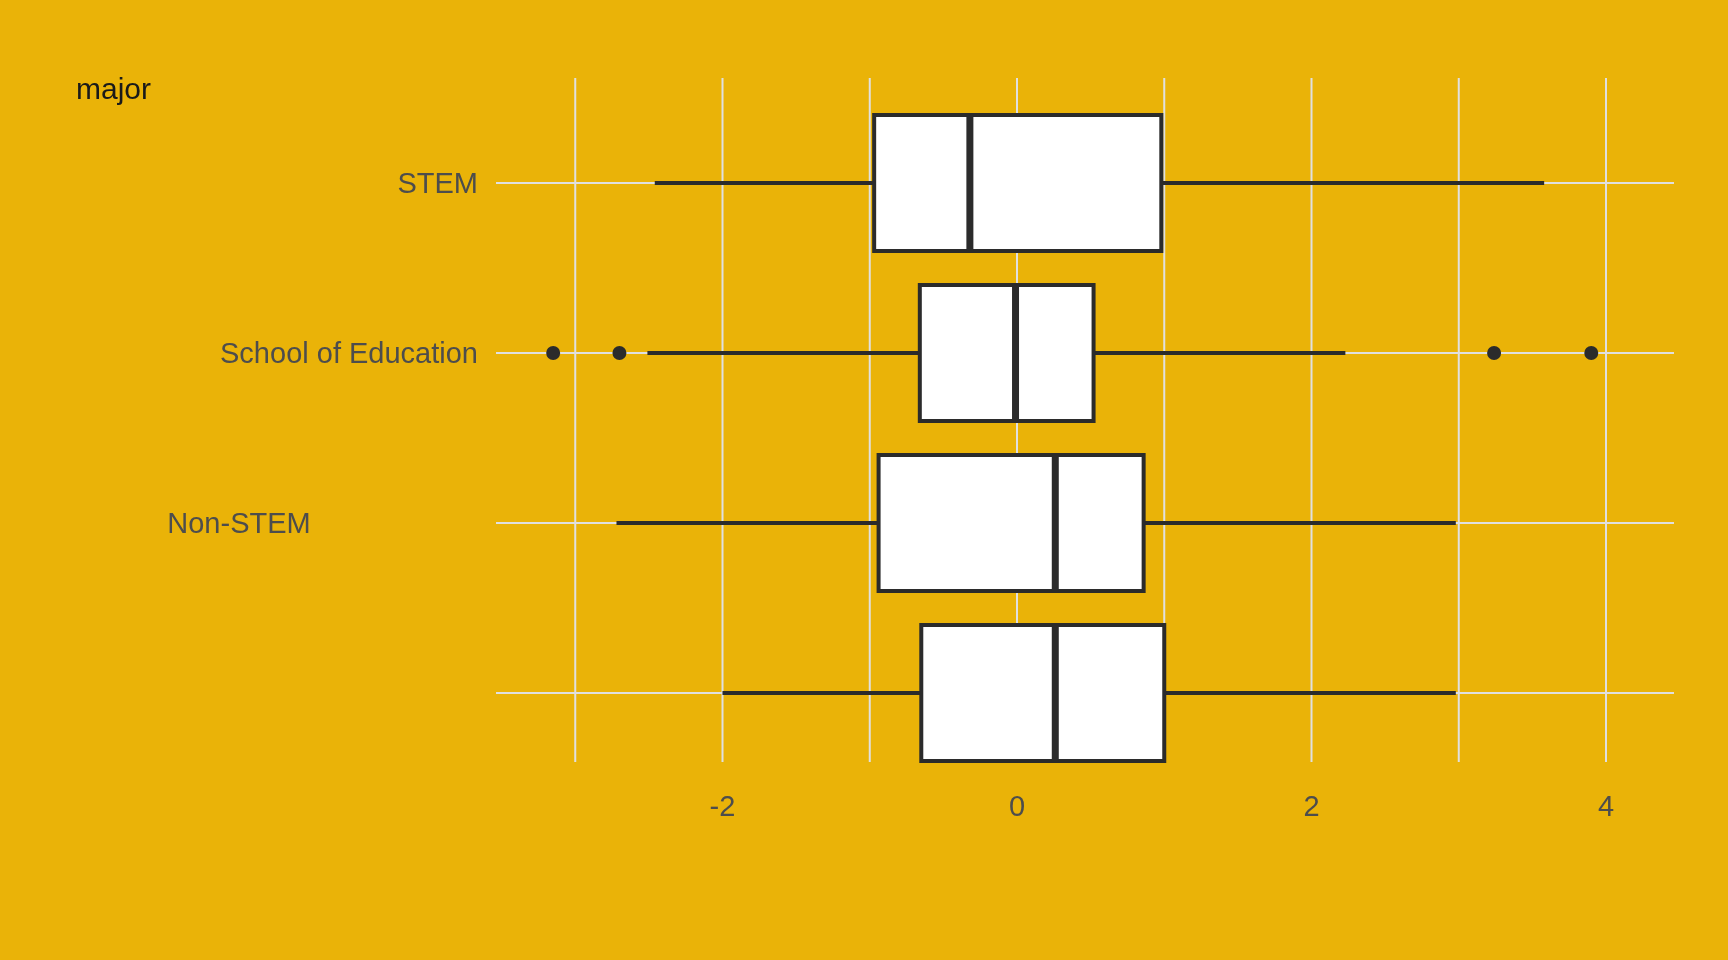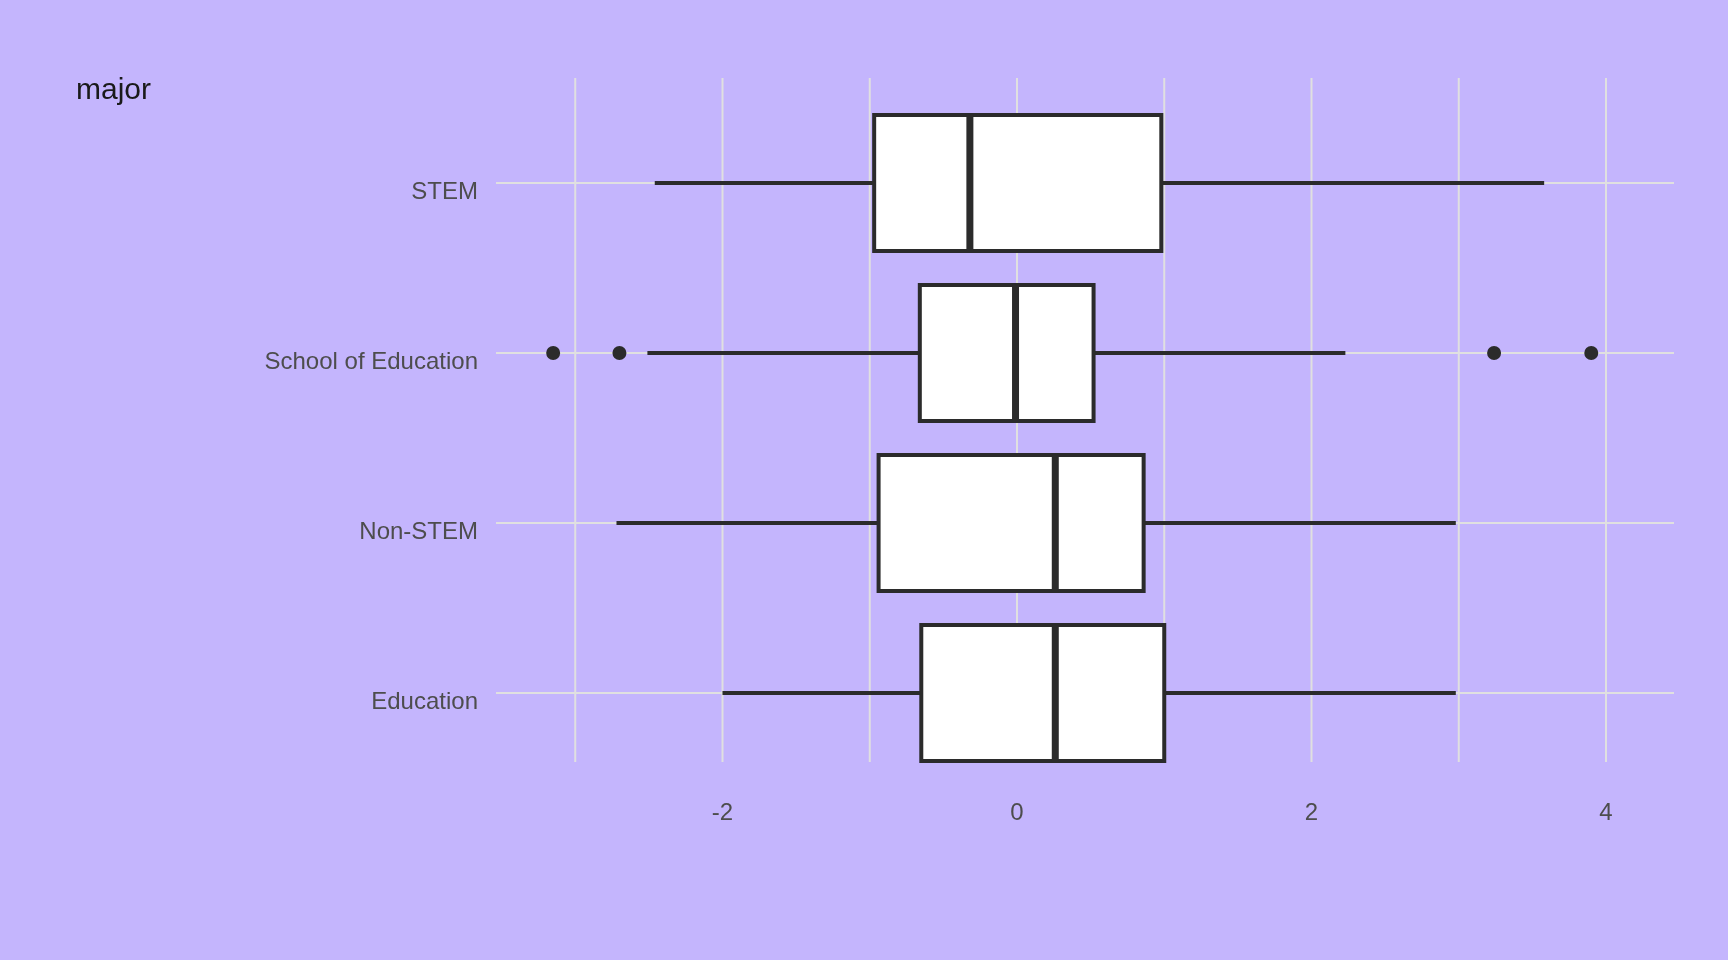--- a/index.html
+++ b/index.html
@@ -10,42 +10,41 @@
   body {
     font-family: "Liberation Sans", sans-serif;
     width: 1728px;
     height: 960px;
     overflow: hidden;
   }
   #plot-root {
     position: relative;
     width: 1728px;
     height: 960px;
-    background: #c4b5fd;
+    background: #eab308;
   }
   .axis-title {
     position: absolute;
     color: #1a1a1a;
     font-size: 30px;
     white-space: nowrap;
   }
   #y-axis-title {
     left: 76px;
     top: 72px;
   }
   #x-axis-title {
     left: 1400px;
     top: 852px;
   }
   .tick-label {
     position: absolute;
     color: #4d4d4d;
-    font-size: 24px;
+    font-size: 29px;
     white-space: nowrap;
-    margin-top: 8px;
   }
   .y-tick-label {
     text-align: right;
     transform: translateY(-50%);
   }
   .x-tick-label {
     text-align: center;
     transform: translateX(-50%);
   }
   #panel {
@@ -61,22 +60,21 @@
 </head>
 <body>
 
 <div id="plot-root">
 
   <div class="axis-title" id="y-axis-title">major</div>
 
 
   <div class="tick-label y-tick-label" id="ytl-0" style="top: 183px; left: 0px; width: 478px;">STEM</div>
   <div class="tick-label y-tick-label" id="ytl-1" style="top: 353px; left: 0px; width: 478px;">School of Education</div>
-  <div class="tick-label y-tick-label" id="ytl-2" style="top: 523px; left: 0px; width: 478px;">Non-STEM</div>
-  <div class="tick-label y-tick-label" id="ytl-3" style="top: 693px; left: 0px; width: 478px;">Education</div>
+  <div class="tick-label y-tick-label" id="ytl-2" style="top: 523px; left: 0px; width: 478px; text-align: center;">Non-STEM</div>
 
   <div class="tick-label x-tick-label" id="xtl-0" style="left: 722.5px; top: 790px;">-2</div>
   <div class="tick-label x-tick-label" id="xtl-1" style="left: 1017px; top: 790px;">0</div>
   <div class="tick-label x-tick-label" id="xtl-2" style="left: 1311.5px; top: 790px;">2</div>
   <div class="tick-label x-tick-label" id="xtl-3" style="left: 1606px; top: 790px;">4</div>
 
   <svg id="panel" width="1728" height="960" viewBox="0 0 1728 960">
     <g id="grid-major-x">
         <line x1="722.5" x2="722.5" y1="78" y2="762" stroke="#e0e0e0" stroke-width="2"></line>
         <line x1="1017" x2="1017" y1="78" y2="762" stroke="#e0e0e0" stroke-width="2"></line>

